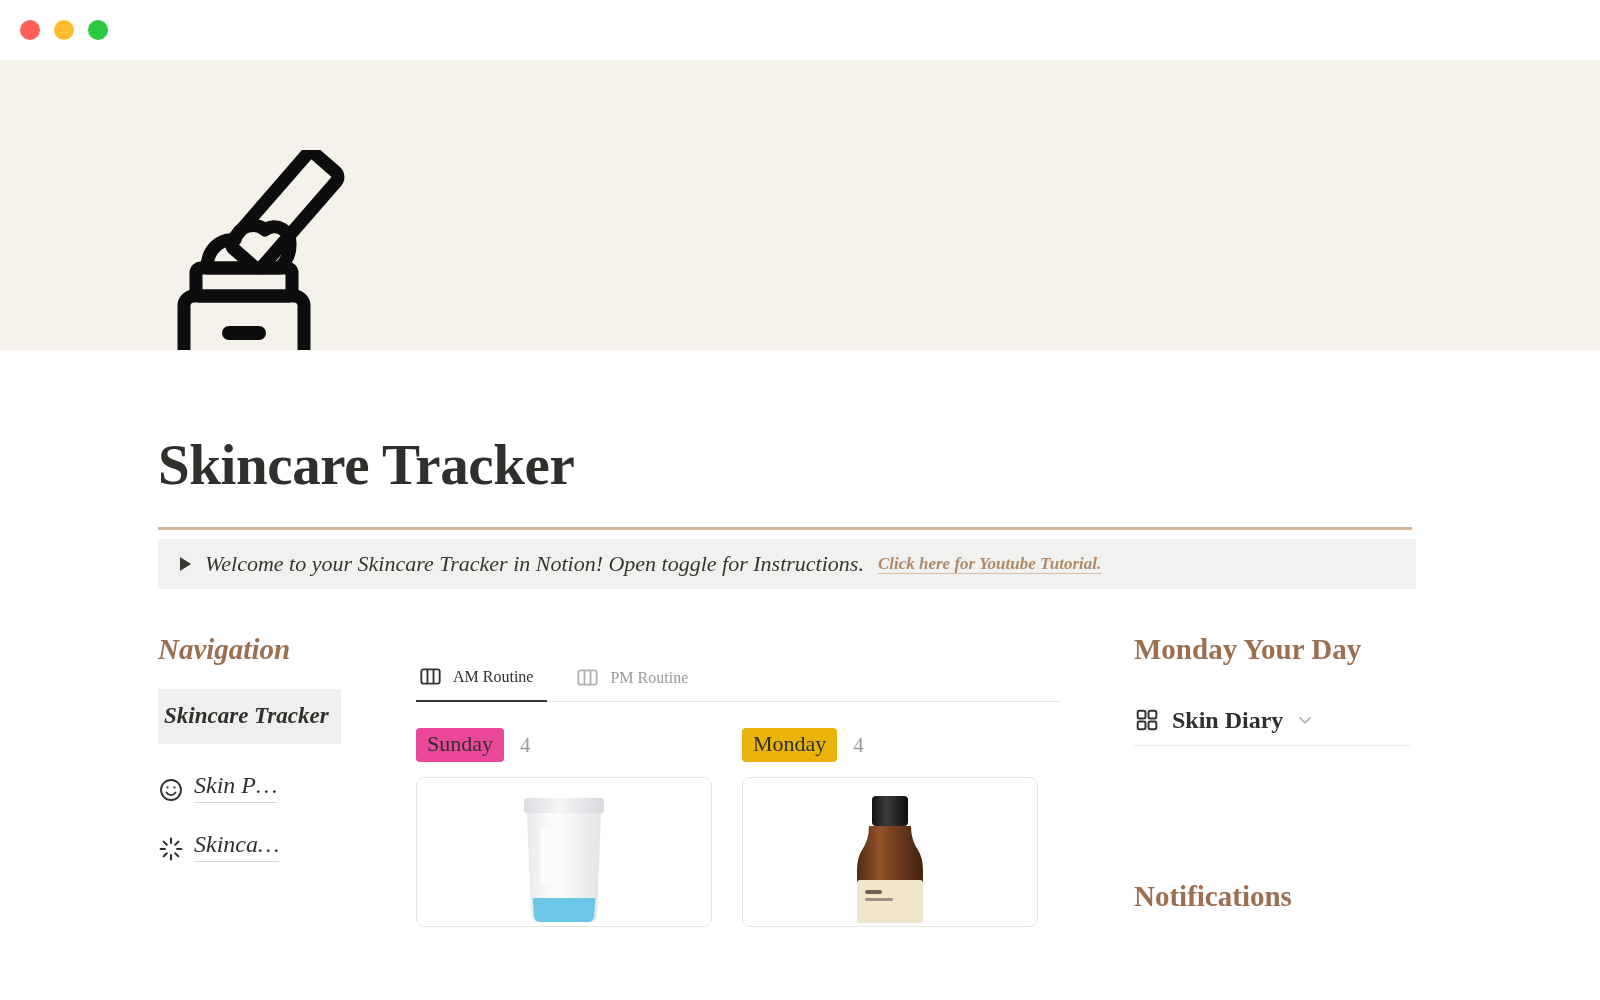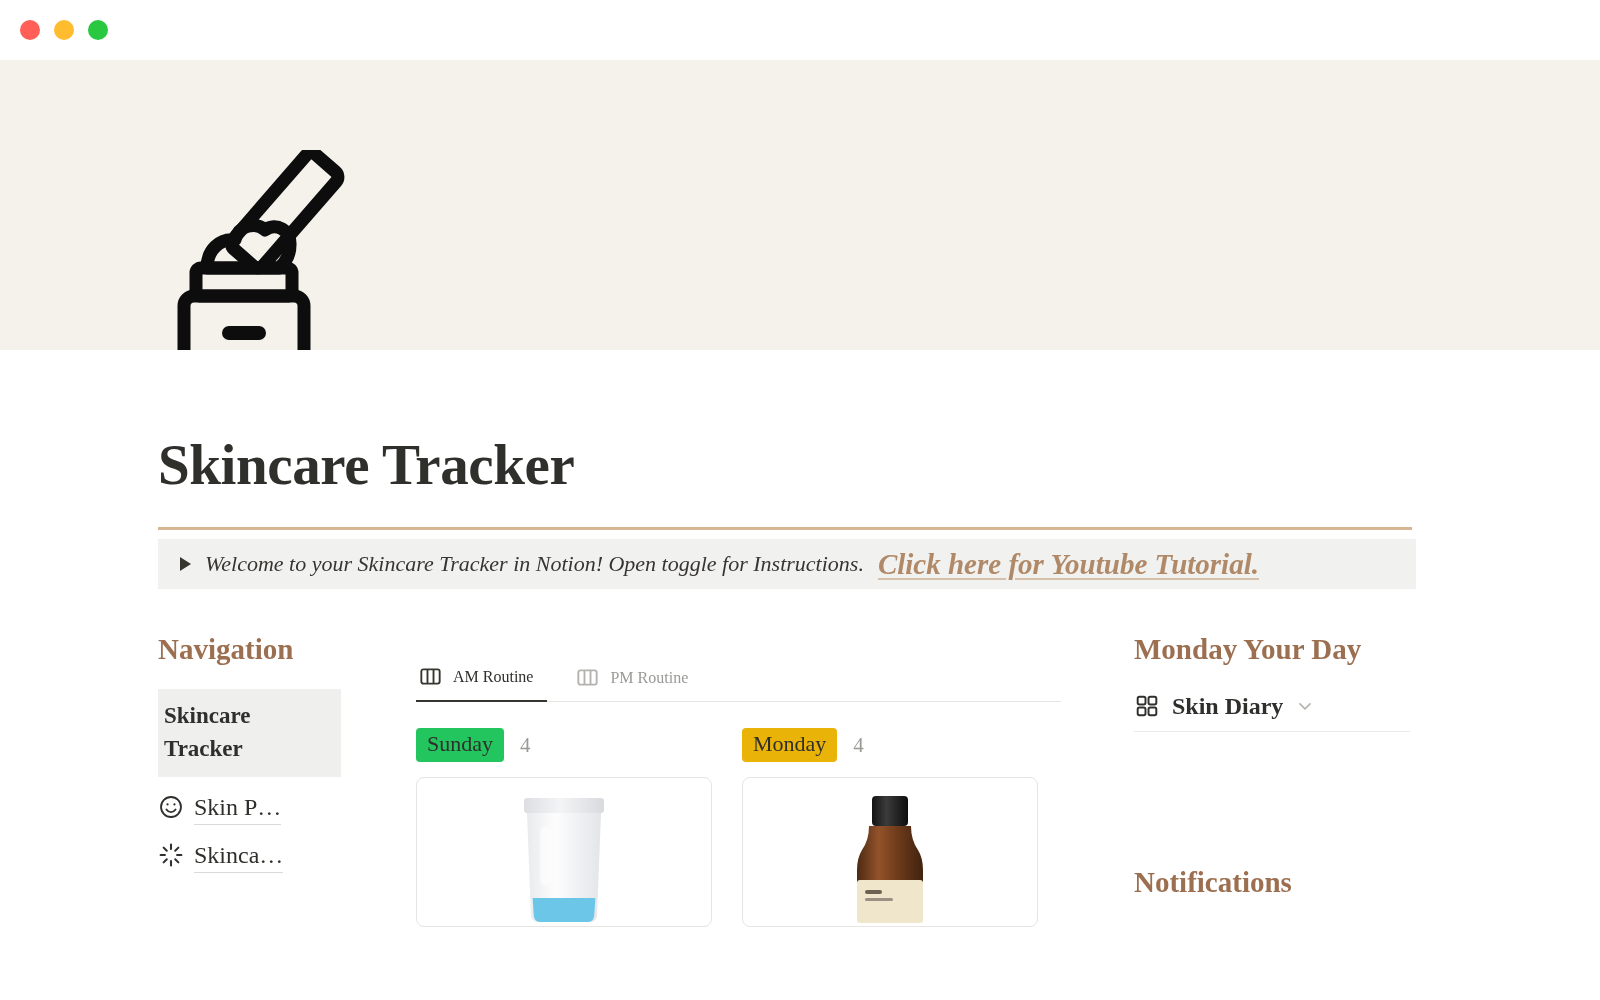--- a/index.html
+++ b/index.html
@@ -96,41 +96,41 @@
     flex: 0 0 auto;
     margin-left: 4px;
   }
   .callout-text {
     font-size: 22px;
     font-style: italic;
     color: #37352f;
     white-space: nowrap;
   }
   .callout-link {
-    font-size: 29px;
+    font-size: 17px;
     font-style: italic;
     font-weight: 700;
     color: #b08968;
     text-decoration: underline;
     text-decoration-color: #d6c0ab;
     text-underline-offset: 4px;
     white-space: nowrap;
     cursor: pointer;
   }
 
   
   .columns {
     position: absolute;
     left: 158px;
     top: 632px;
     width: 1256px;
     display: flex;
     gap: 0;
   }
-  .col-nav     { width: 258px; flex: 0 0 258px; }
+  .col-nav     { width: 258px; flex: 0 0 258px; font-style: italic; }
   .col-routine { width: 718px; flex: 0 0 718px; }
   .col-day     { width: 280px; flex: 0 0 280px; }
 
   .col-heading {
     font-size: 29px;
     font-weight: 700;
     color: #9c6f50;
     line-height: 1.2;
     white-space: nowrap;
   }
@@ -140,23 +140,23 @@
     margin-top: 22px;
     width: 183px;
     padding: 10px 10px 12px 6px;
     background: #efefee;
     font-size: 23px;
     font-weight: 700;
     color: #2f2f2c;
     line-height: 1.45;
   }
   .nav-link {
-    margin-top: 17px;
-    display: flex;
-    align-items: flex-start;
+    margin-top: 28px;
+    display: flex;
+    align-items: flex-end;
     gap: 10px;
     cursor: pointer;
   }
   .nav-link-icon {
     width: 26px; height: 26px;
     flex: 0 0 26px;
     display: flex; align-items: center; justify-content: center;
   }
   .nav-link-label {
     font-size: 24px;
@@ -221,21 +221,21 @@
   }
   .card-img {
     position: absolute;
     left: 50%;
     transform: translateX(-50%);
     top: 16px;
   }
 
   
   .diary-row {
-    margin-top: 26px;
+    margin-top: 40px;
     display: flex;
     align-items: center;
     gap: 12px;
     padding-bottom: 11px;
     border-bottom: 1px solid #eceae6;
     width: 276px;
     cursor: pointer;
   }
   .diary-icon { width: 26px; height: 26px; flex: 0 0 26px; }
   .diary-label {
@@ -353,21 +353,21 @@
           </svg>
         </span>
         <span class="tab-label">PM Routine</span>
       </div>
     </div>
 
     <div class="board">
 
       <div class="board-col">
         <div class="board-col-head">
-          <span class="board-badge" style="background:#22c55e;">Sunday</span>
+          <span class="board-badge" style="background:#ec4899;">Sunday</span>
           <span class="board-count">4</span>
         </div>
         <div class="board-card">
           <span class="card-img">
             <svg width="116" height="130" viewBox="0 0 116 130" xmlns="http://www.w3.org/2000/svg">
               <defs>
                 <linearGradient id="tubeg" x1="0" y1="0" x2="1" y2="0">
                   <stop offset="0%" stop-color="#e9eaec"></stop>
                   <stop offset="38%" stop-color="#fdfdfe"></stop>
                   <stop offset="100%" stop-color="#e3e5e8"></stop>

